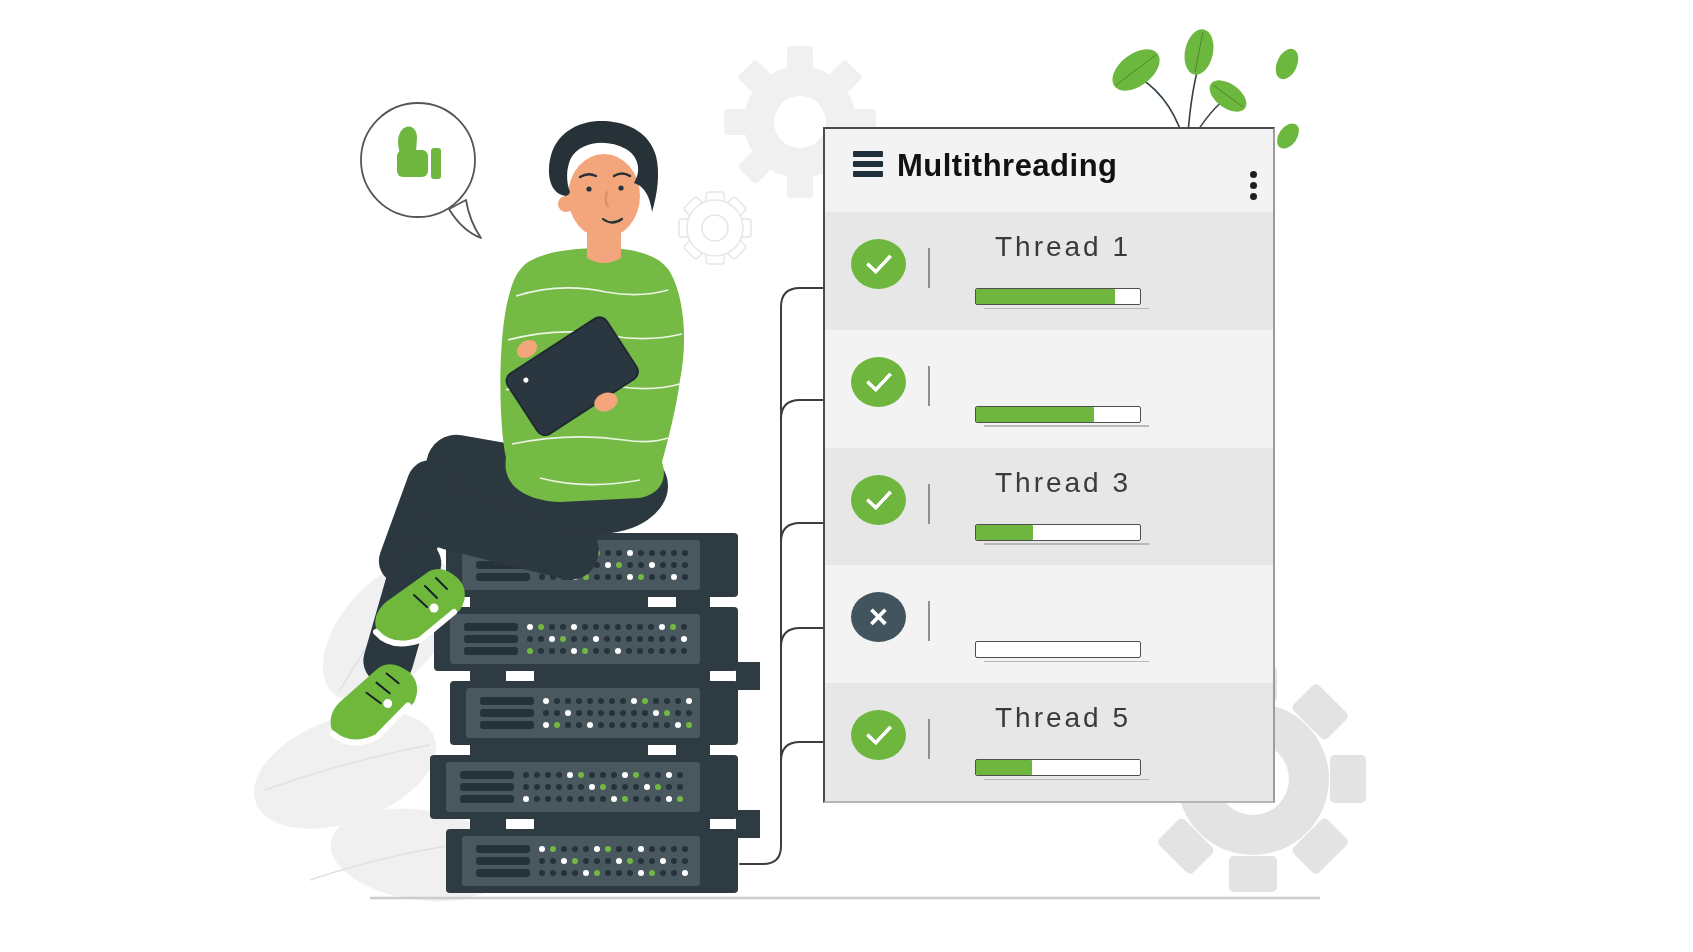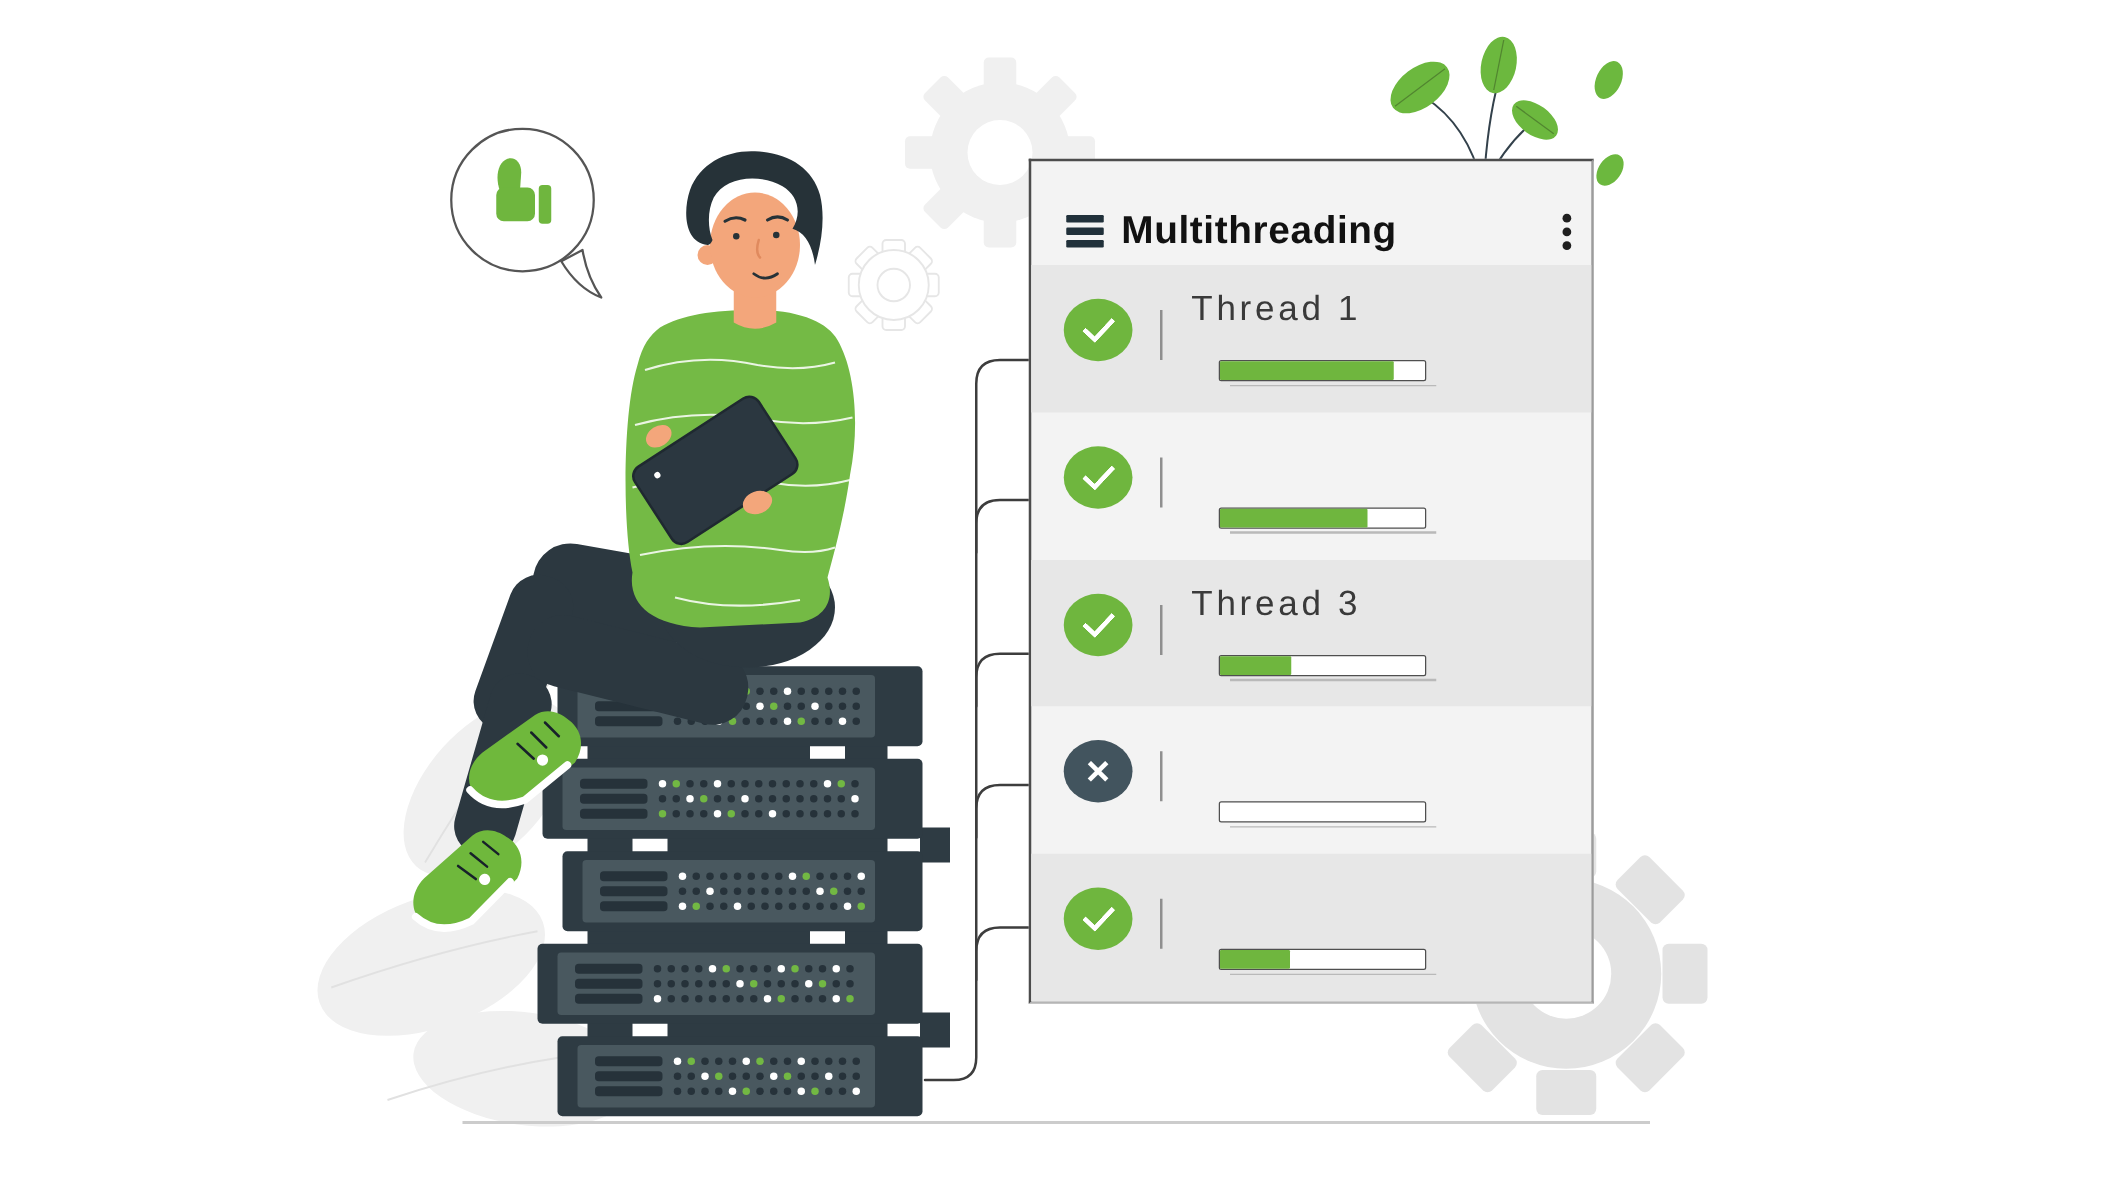--- a/index.html
+++ b/index.html
@@ -5,21 +5,21 @@
   html,body{margin:0;padding:0;background:#fff;}
   .canvas{position:relative;width:1693px;height:952px;background:#ffffff;overflow:hidden;
           font-family:"Liberation Sans", sans-serif;}
   .scene-svg{position:absolute;left:0;top:0;z-index:1;}
 
   
   .panel{position:absolute;left:823px;top:127px;width:452px;height:676px;z-index:2;
          background:#f3f3f3;box-sizing:border-box;
          border-top:2px solid #4c4c4c;border-left:2px solid #4c4c4c;
          border-right:2px solid #9c9c9c;border-bottom:2px solid #b5b5b5;}
-  .panel-header{position:relative;height:83px;display:flex;align-items:flex-end;
+  .panel-header{position:relative;height:83px;display:flex;align-items:center;
                 padding:0 0 14px 28px;box-sizing:border-box;}
   .hamburger{display:inline-flex;flex-direction:column;justify-content:space-between;
              width:30px;height:26px;cursor:pointer;}
   .hamburger i{display:block;height:6px;background:#20303a;border-radius:1px;}
   .panel-title{margin:0 0 -4px 14px;font-size:31px;font-weight:800;color:#121212;
                letter-spacing:.5px;}
   .kebab{position:absolute;right:14px;top:40px;display:flex;flex-direction:column;
          gap:4px;cursor:pointer;padding:2px;}
   .kebab i{width:7px;height:7px;border-radius:50%;background:#1f1f1f;}
 
@@ -30,21 +30,21 @@
   .status-icon{position:absolute;left:26px;top:27px;width:55px;height:50px;border-radius:50%;
                text-align:center;line-height:50px;font-size:33px;font-weight:700;color:#fff;}
   .status-icon.ok{background:#6fb63e;}
   .status-icon.ok::after{content:'';position:absolute;left:16px;top:15px;width:20px;height:10px;
                border-left:4.5px solid #fff;border-bottom:4.5px solid #fff;border-radius:1px;
                transform:rotate(-47deg);}
   .status-icon.fail{background:#42545e;}
 
   .divider{position:absolute;left:103px;top:36px;width:2px;height:40px;background:#8f8f8f;}
 
-  .thread-label{position:absolute;left:128px;top:19px;width:240px;
+  .thread-label{position:absolute;left:118px;top:19px;width:240px;text-align:center;
                 font-size:28px;letter-spacing:3px;color:#3a3a3a;}
 
   .bar{position:absolute;left:150px;top:76px;width:164px;height:15px;background:#ffffff;
        border:1.5px solid #4f4f4f;border-radius:2px;}
   .bar::after{content:'';position:absolute;left:8px;right:-9px;bottom:-5px;height:1.5px;
        background:#b9b9b9;}
   .fill{height:100%;background:#6fb63e;border-radius:1px;width:0;}
 </style>
 </head>
 <body>
@@ -534,20 +534,21 @@
     <div class="thread-row">
       <span class="status-icon fail">×</span>
       <span class="divider"></span>
       <div class="bar">
             <div class="fill" style="width: 0%;"></div>
           </div>
     </div>
     <div class="thread-row">
       <span class="status-icon ok"></span>
       <span class="divider"></span>
+      <span class="thread-label">Thread 5</span>
       <div class="bar">
             <div class="fill" style="width: 34%;"></div>
           </div>
     </div>
   </div>
 </div>
 
 </div>
 
 </body></html>

